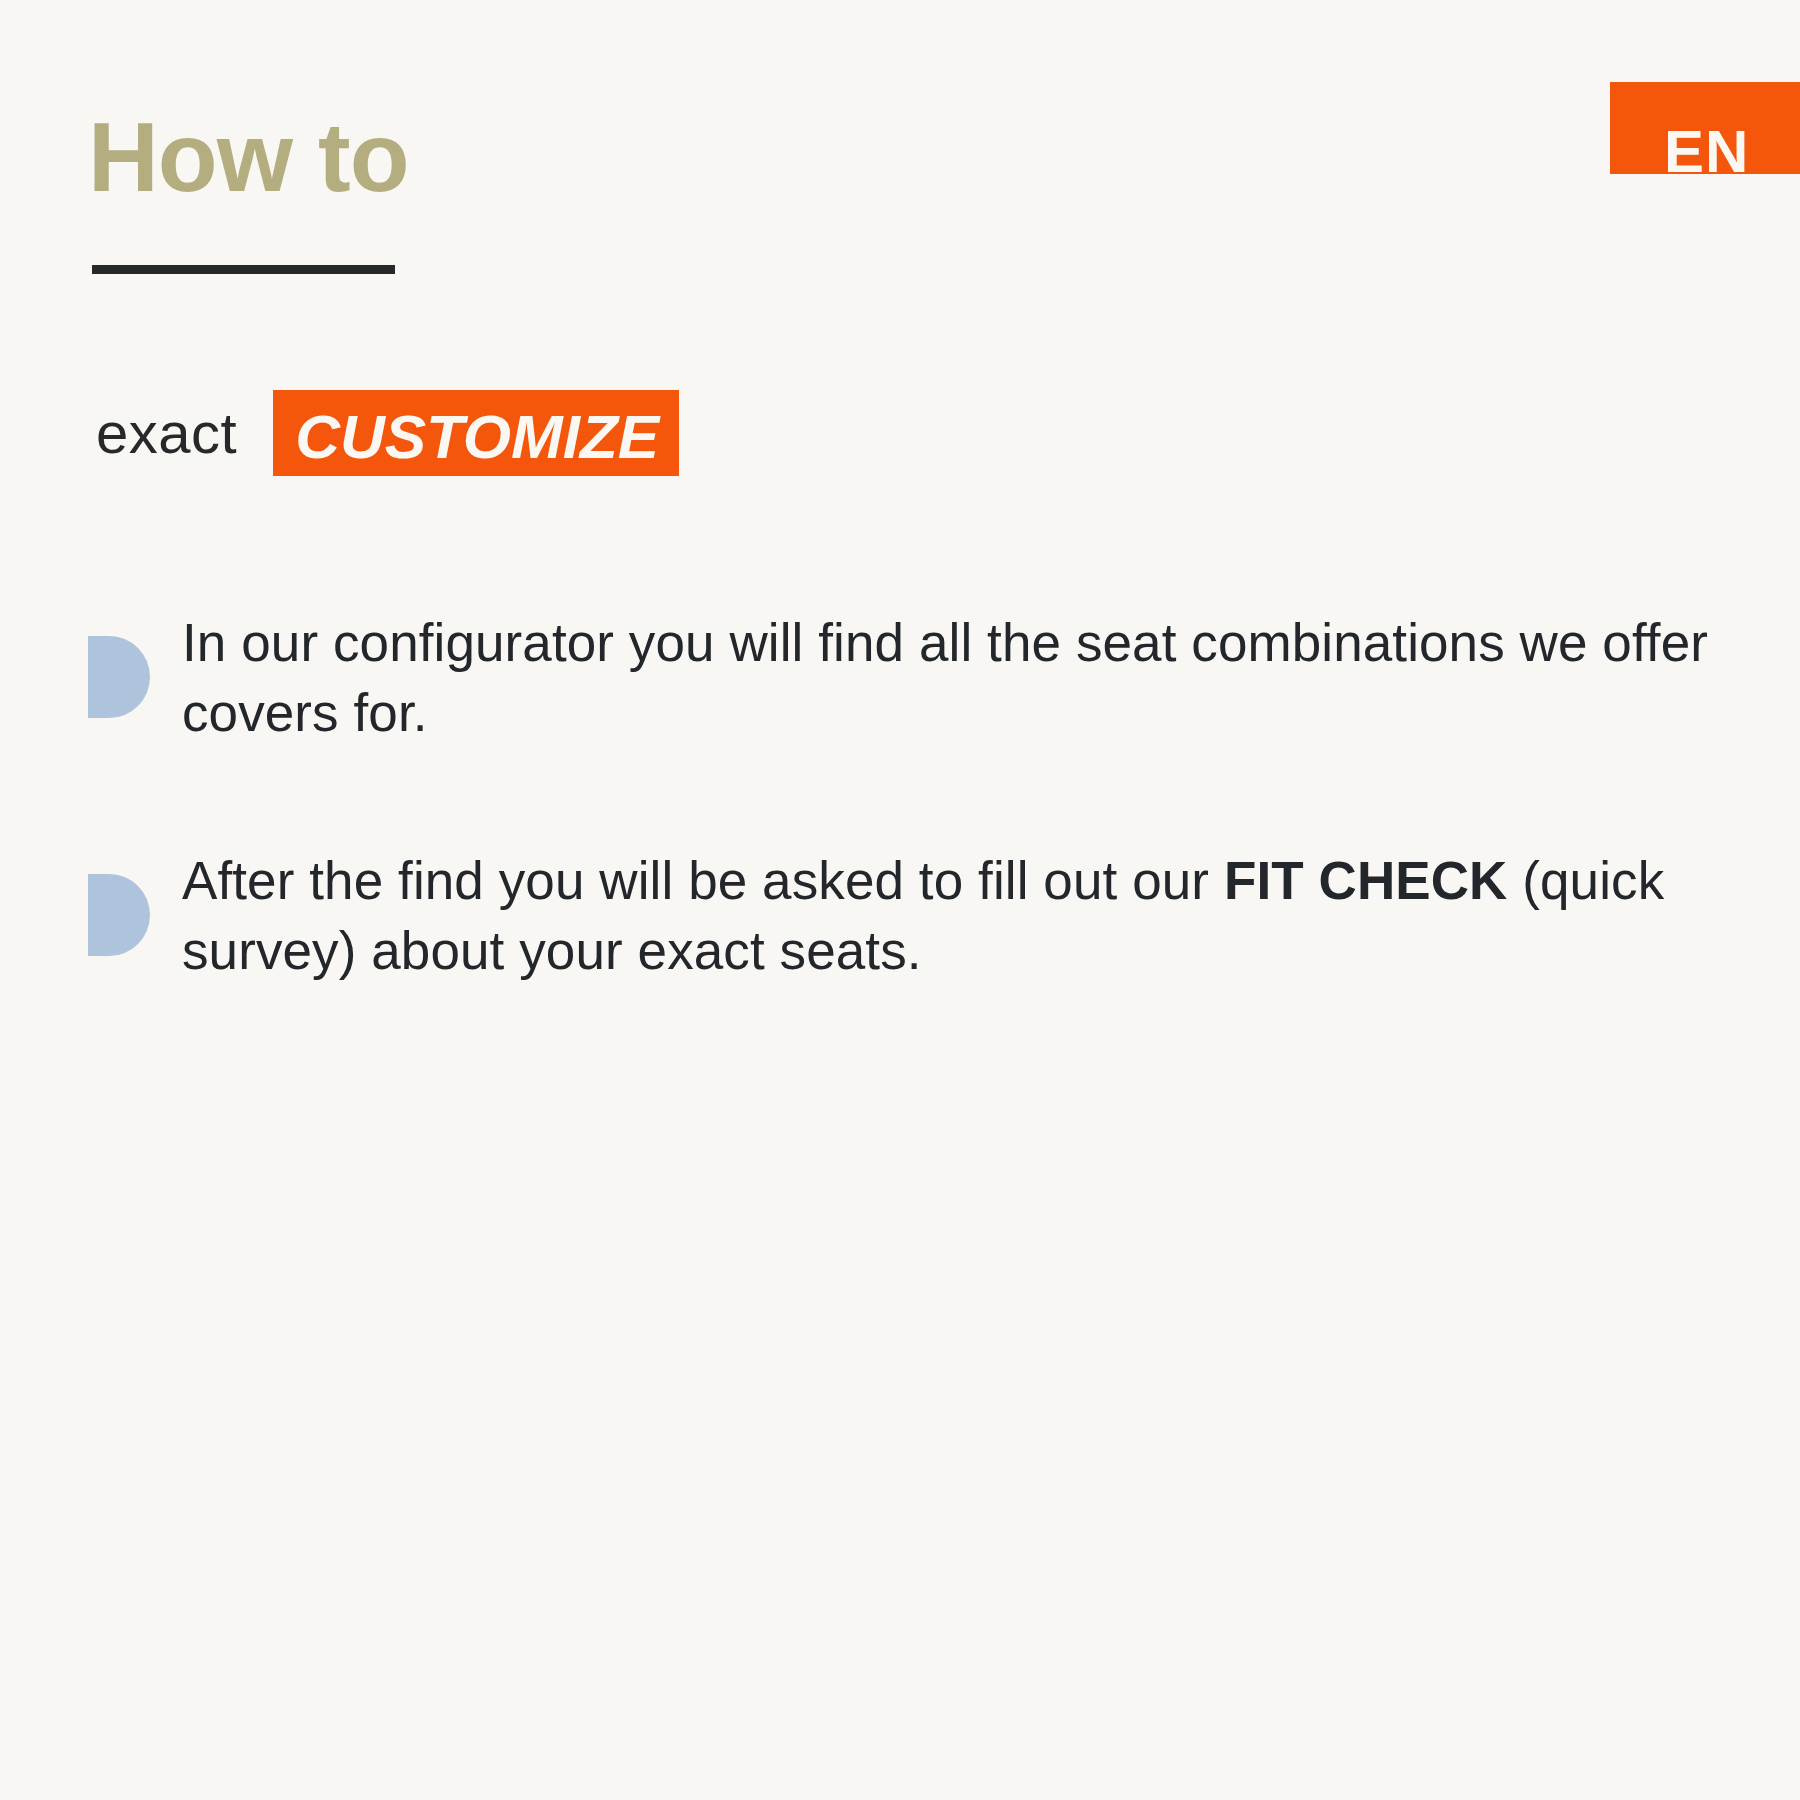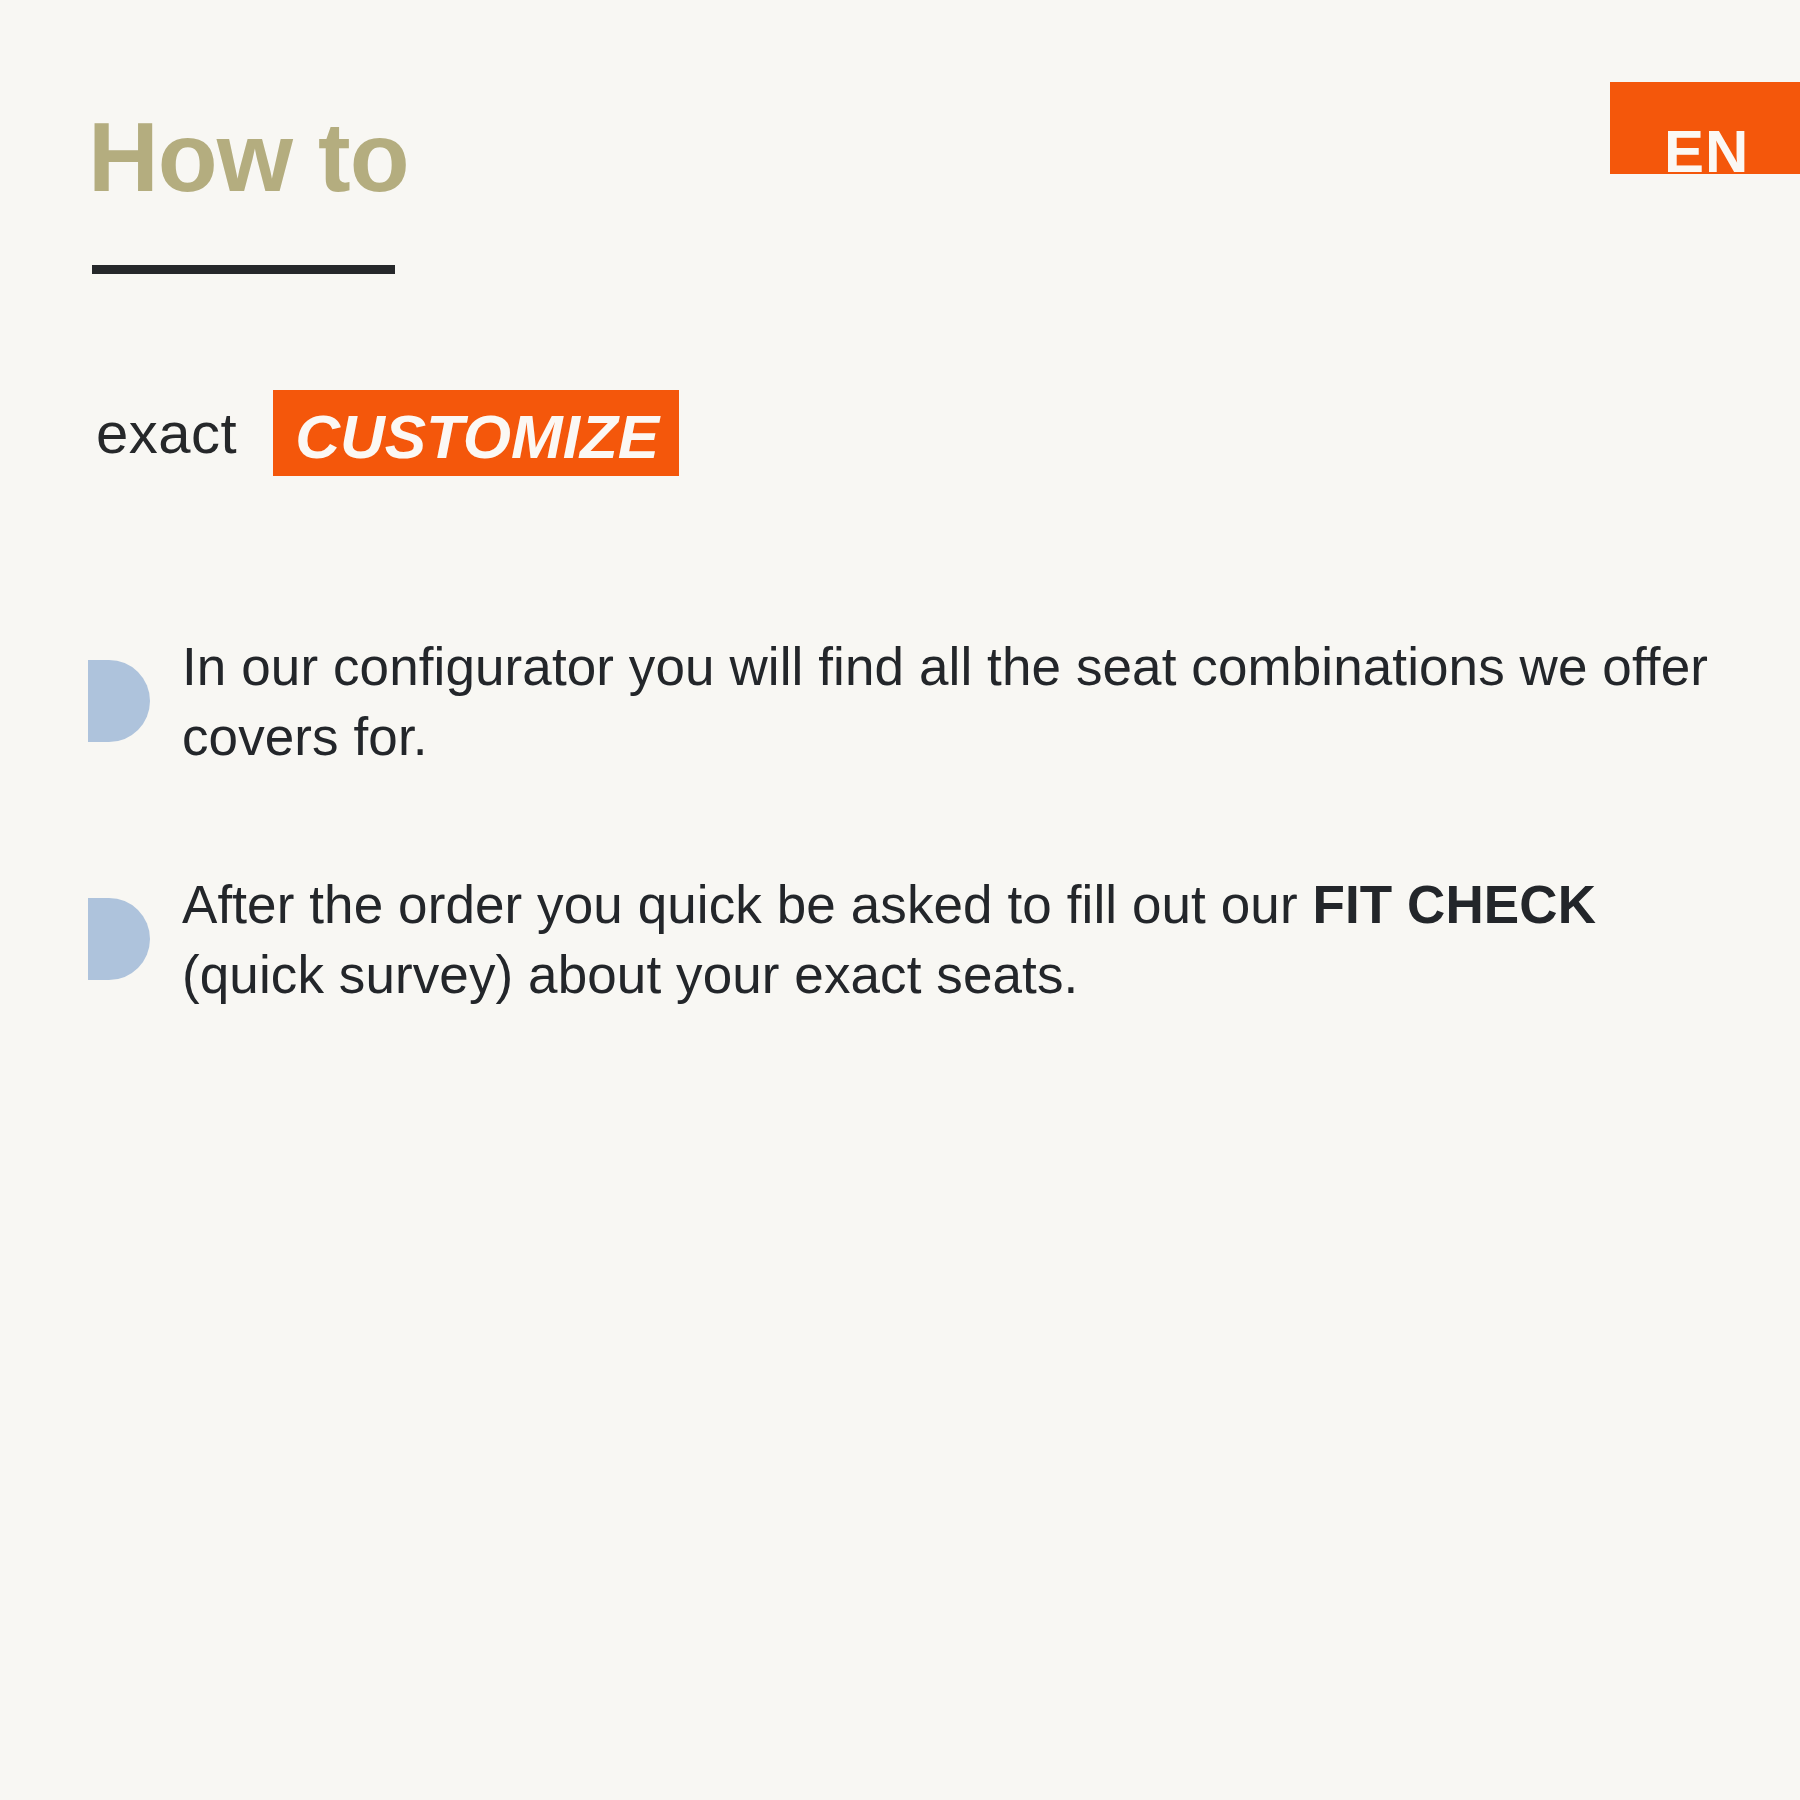--- a/index.html
+++ b/index.html
@@ -94,21 +94,20 @@
     letter-spacing: 0px;
     white-space: nowrap;
   }
 
   
   .bullet-list {
     position: absolute;
     top: 608px;
     left: 88px;
     width: 1690px;
-    margin-top: 24px;
   }
   .bullet-item {
     display: flex;
     align-items: flex-start;
     margin-bottom: 98px;
   }
   .bullet-item:last-child {
     margin-bottom: 0;
   }
   .bullet-marker {
@@ -155,20 +154,20 @@
       <span class="bullet-marker"></span>
       <div class="bullet-text">
         <span>In our configurator you will find all the seat combinations we offer covers for.</span>
       </div>
     </div>
 
 
     <div class="bullet-item">
       <span class="bullet-marker"></span>
       <div class="bullet-text">
-        <span>After the order you quick be asked to fill out our </span><span class="strong-em">FIT CHECK</span><span> (quick survey) about your exact seats.</span>
+        <span>After the find you will be asked to fill out our </span><span class="strong-em">FIT CHECK</span><span> (quick survey) about your exact seats.</span>
       </div>
     </div>
 
 
   </div>
 
 </div>
 
 </body></html>

